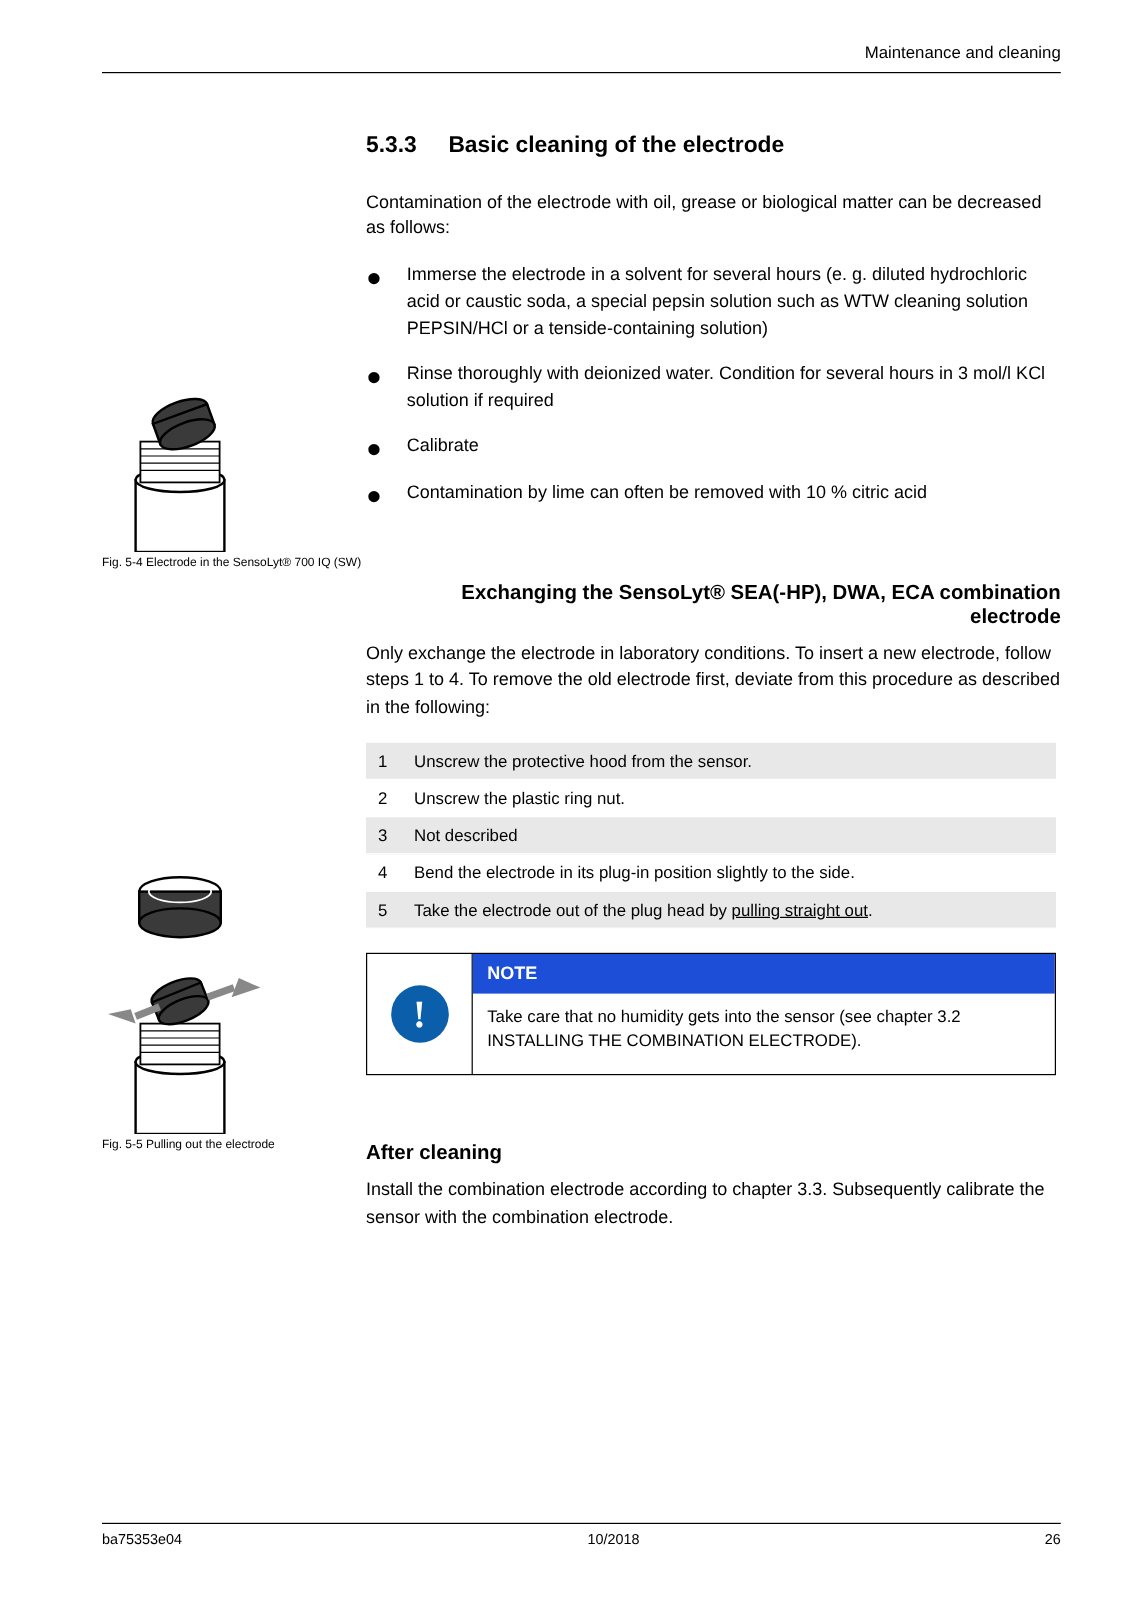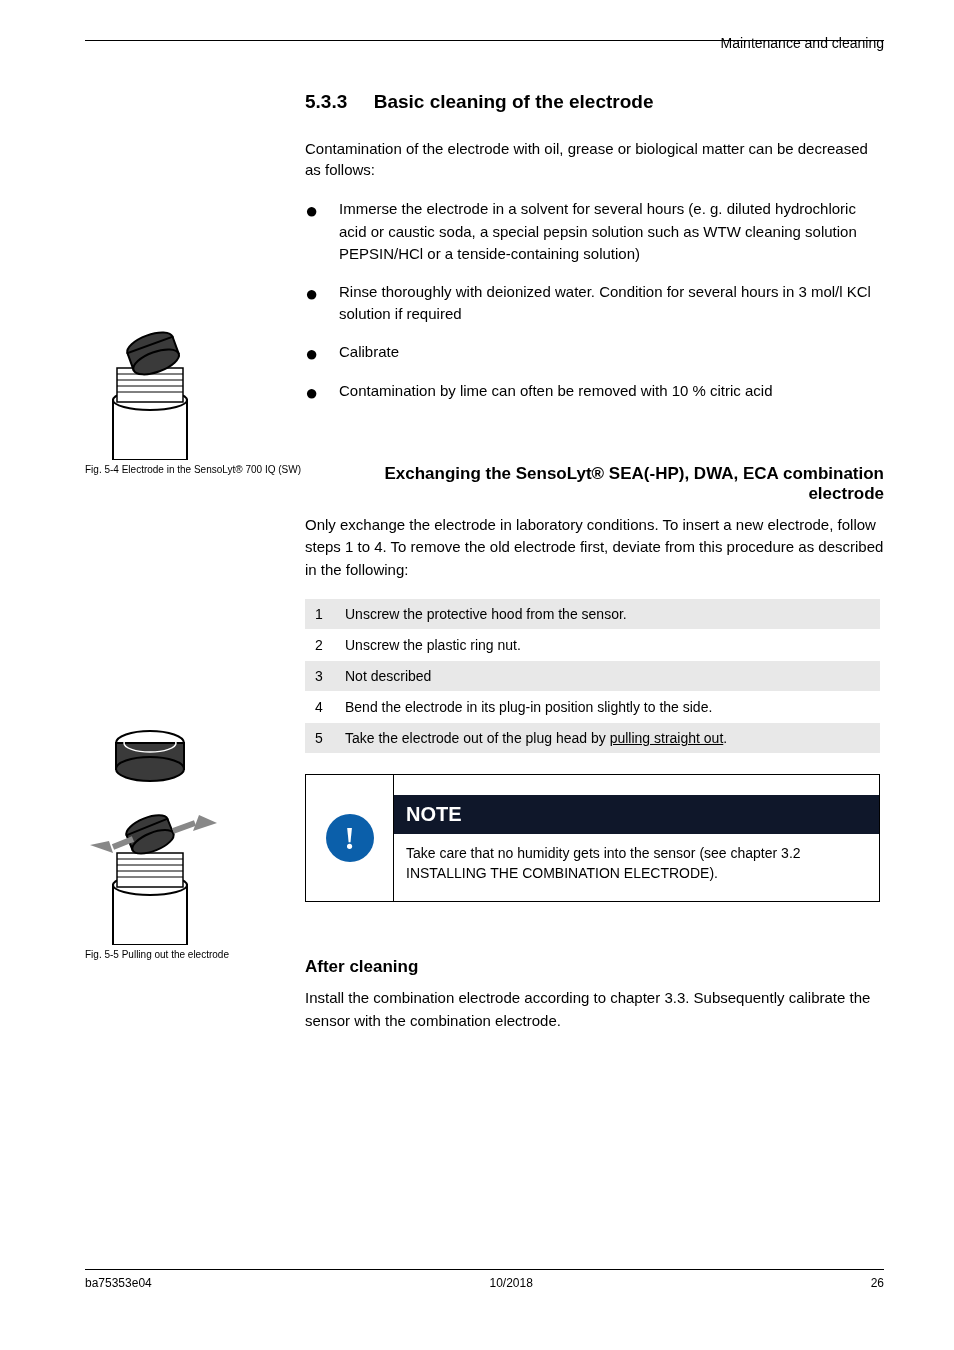--- a/index.html
+++ b/index.html
@@ -5,21 +5,21 @@
   * { box-sizing: border-box; margin: 0; padding: 0; }
   body {
     font-family: Arial, Helvetica, sans-serif;
     width: 954px;
     height: 1350px;
     position: relative;
     background: #fff;
     color: #000;
   }
   .page {
-    padding: 40px 70px 40px 85px;
+    padding: 60px 70px 40px 85px;
   }
   .header-line {
     border-top: 1px solid #000;
     margin-bottom: 50px;
   }
   .header-right {
     position: absolute;
     top: 35px;
     right: 70px;
     font-size: 14px;
@@ -109,26 +109,25 @@
     align-items: center;
     justify-content: center;
     border-right: 1px solid #000;
   }
   .note-content {
     flex: 1;
     display: flex;
     flex-direction: column;
   }
   .note-header {
-    background: #0f172a;
+    background: #1d4ed8;
     color: #fff;
     font-weight: bold;
-    font-size: 20px;
+    font-size: 15px;
     padding: 8px 12px;
-    margin-top: 20px;
   }
   .note-body {
     font-size: 14px;
     padding: 10px 12px 18px 12px;
     line-height: 1.4;
   }
   .note-icon {
     width: 48px;
     height: 48px;
     border-radius: 50%;

